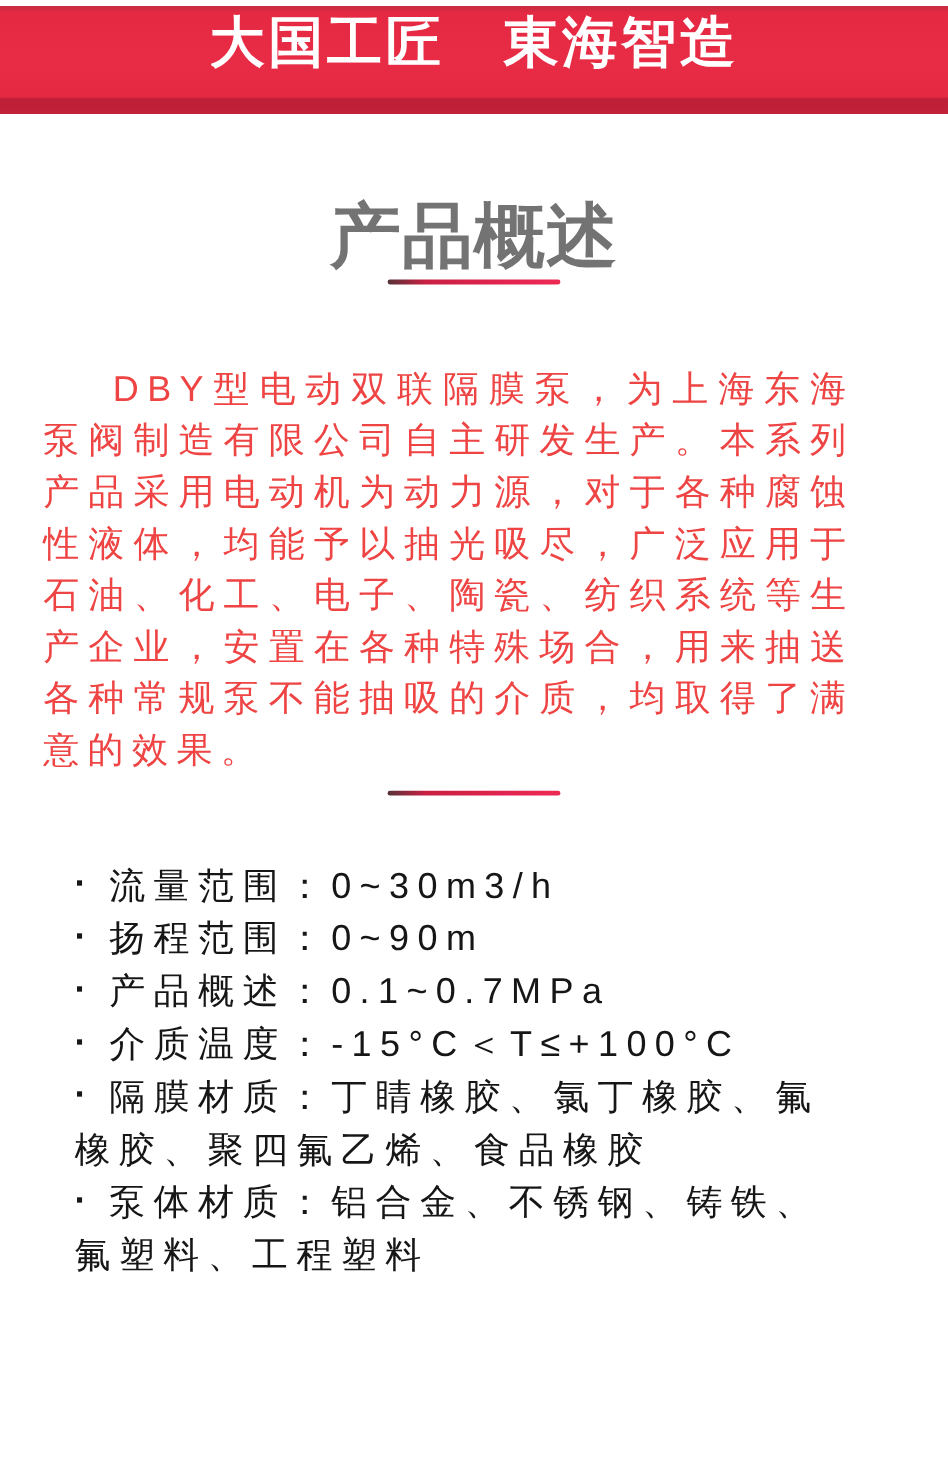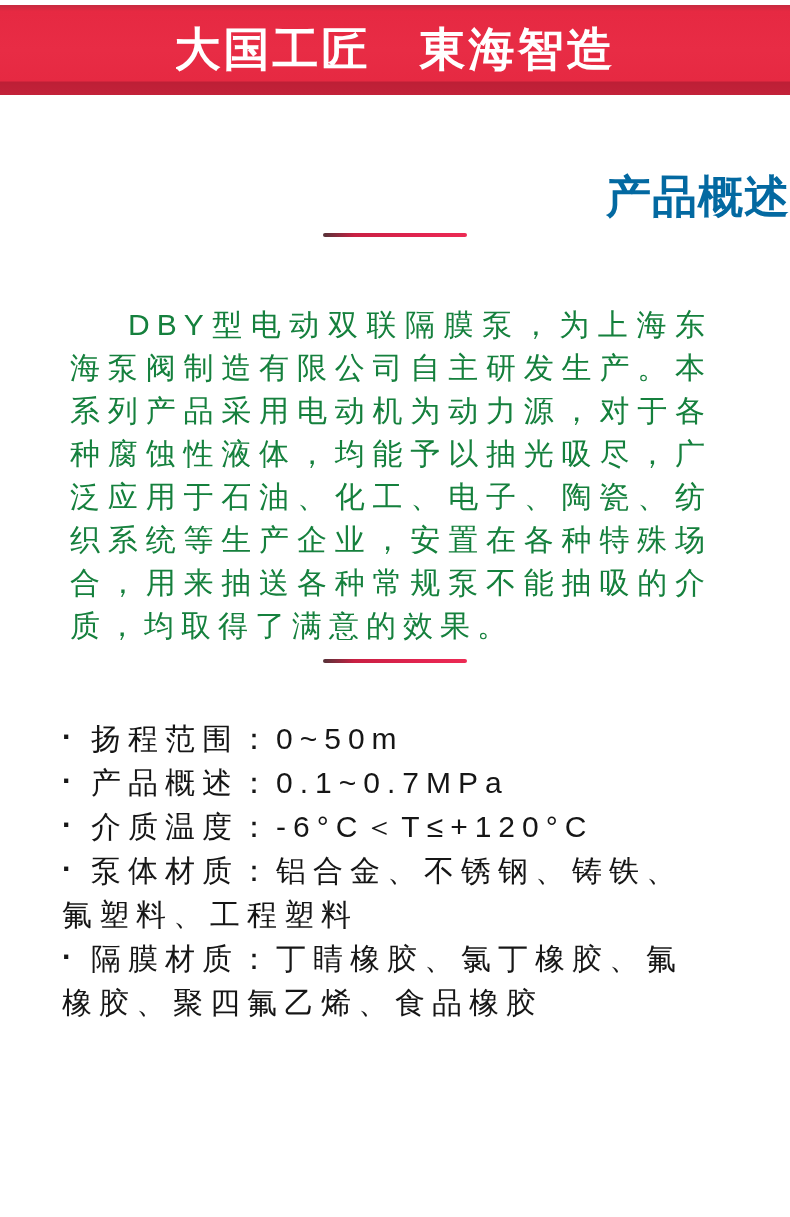--- a/index.html
+++ b/index.html
@@ -17,54 +17,54 @@
   }
   
   .banner {
     margin-top: 5px;
     height: 90px;
     background: linear-gradient(180deg,
       #c62a40 0%, #e62942 7%,
       #e82c45 50%, #e62942 84%,
       #bd1f36 86%, #c32239 100%);
     display: flex;
-    align-items: center;
+    align-items: flex-start;
     justify-content: center;
   }
   .banner-title {
     color: #ffffff;
     font-size: 46px;
     font-weight: 700;
     letter-spacing: 3px;
     white-space: pre;
   }
   
   .section-title {
     margin: 78px 0 0 0;
-    text-align: right;
-    font-size: 45px;
+    text-align: center;
+    font-size: 59px;
     line-height: 48px;
     font-weight: 700;
-    color: #0369a1;
+    color: #737373;
     letter-spacing: 1px;
   }
   .title-underline {
     width: 144px;
     height: 4px;
     margin: 12px auto 0 auto;
     background: linear-gradient(90deg, #553238 0%, #c92043 22%, #e32450 70%, #ec2b54 100%);
     border-radius: 2px;
   }
   
   .overview-paragraph {
-    margin: 66px 78px 0 70px;
+    margin: 66px 78px 0 36px;
     font-size: 30px;
     line-height: 43px;
     letter-spacing: 7px;
-    color: #15803d;
+    color: #ef4444;
     text-align: justify;
     text-indent: 58px;
   }
   
   .cond-list {
     list-style: none;
     margin: 54px 78px 0 62px;
     padding: 0;
     font-size: 30px;
     line-height: 44px;
@@ -93,30 +93,33 @@
     <h2 class="section-title">产品概述</h2>
     <div class="title-underline"></div>
     <p class="overview-paragraph">DBY型电动双联隔膜泵，为上海东海泵阀制造有限公司自主研发生产。本系列产品采用电动机为动力源，对于各种腐蚀性液体，均能予以抽光吸尽，广泛应用于石油、化工、电子、陶瓷、纺织系统等生产企业，安置在各种特殊场合，用来抽送各种常规泵不能抽吸的介质，均取得了满意的效果。</p>
   </section>
 
   <section>
     <div class="title-underline"></div>
 
     <ul class="cond-list">
       <li class="cond-item">
-        <span class="bullet">·</span><span>扬程范围：0~50m</span>
+        <span class="bullet">·</span><span>流量范围：0~30m3/h</span>
+      </li>
+      <li class="cond-item">
+        <span class="bullet">·</span><span>扬程范围：0~90m</span>
       </li>
       <li class="cond-item">
         <span class="bullet">·</span><span>产品概述：0.1~0.7MPa</span>
       </li>
       <li class="cond-item">
-        <span class="bullet">·</span><span>介质温度：-6°C＜T≤+120°C</span>
+        <span class="bullet">·</span><span>介质温度：-15°C＜T≤+100°C</span>
+      </li>
+      <li class="cond-item">
+        <span class="bullet">·</span><span>隔膜材质：丁睛橡胶、氯丁橡胶、氟橡胶、聚四氟乙烯、食品橡胶</span>
       </li>
       <li class="cond-item">
         <span class="bullet">·</span><span>泵体材质：铝合金、不锈钢、铸铁、氟塑料、工程塑料</span>
-      </li>
-      <li class="cond-item">
-        <span class="bullet">·</span><span>隔膜材质：丁睛橡胶、氯丁橡胶、氟橡胶、聚四氟乙烯、食品橡胶</span>
       </li>
     </ul>
   </section>
 
 </div>
 
 </body></html>

